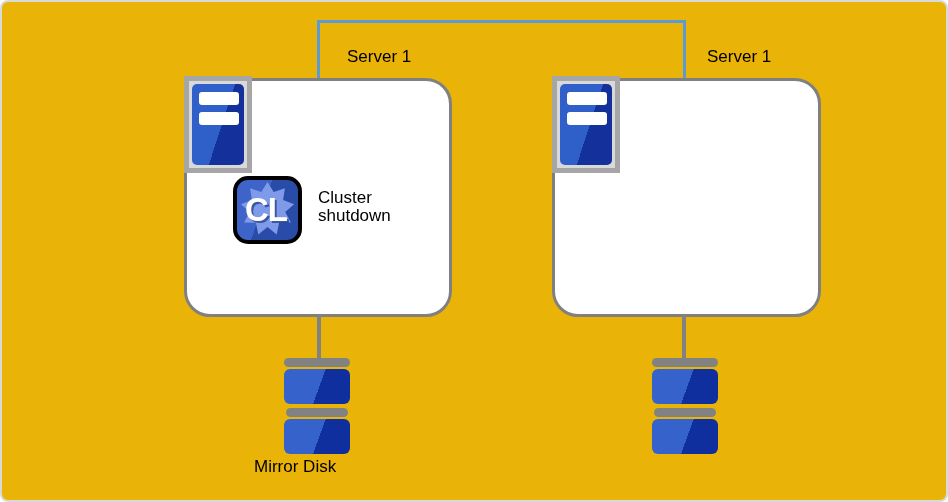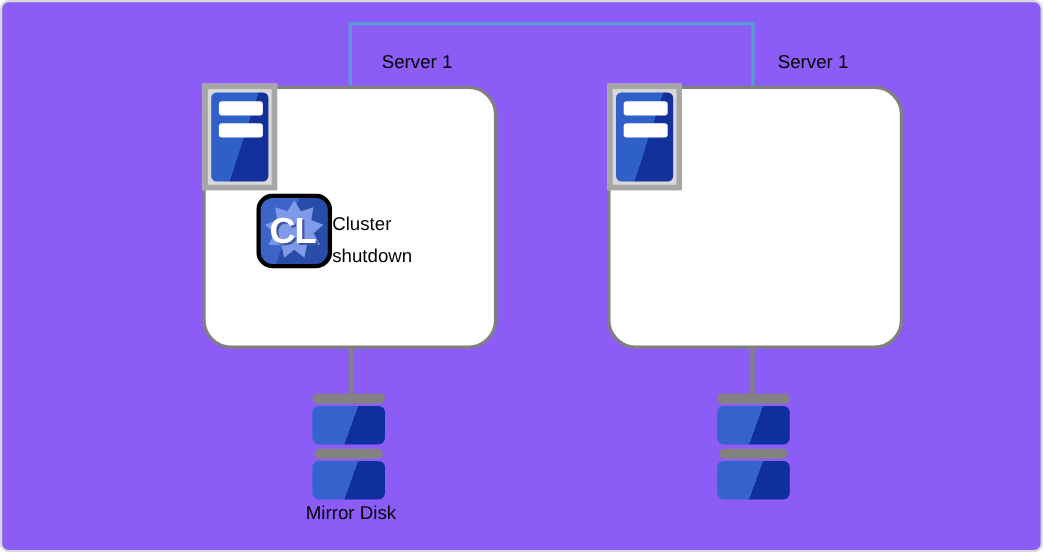--- a/index.html
+++ b/index.html
@@ -11,21 +11,21 @@
     --srv-light:#2F5FC8;
     --srv-dark:#14309B;
     --disk-light:#3563CB;
     --disk-dark:#0E2F9D;
     --stem-gray:#828282;
   }
   *{margin:0;padding:0;box-sizing:border-box;}
   html,body{width:948px;height:502px;background:#fff;overflow:hidden;
     font-family:"Liberation Sans","DejaVu Sans",sans-serif;color:#000;}
   .canvas{position:absolute;left:0;top:0;width:948px;height:502px;
-    border:2px solid var(--canvas-border);border-radius:8px;background:#8b5cf6;}
+    border:2px solid var(--canvas-border);border-radius:8px;background:#eab308;}
 
   .label{position:absolute;font-size:17px;line-height:20px;white-space:nowrap;}
   .server1-label{left:345px;top:45px;}
   .server2-label{left:705px;top:45px;}
 
   .interconnect{position:absolute;left:315px;top:18px;width:369px;height:58px;
     border-top:3px solid var(--interconnect);
     border-left:3px solid var(--interconnect);
     border-right:3px solid var(--interconnect);}
 
@@ -41,40 +41,40 @@
   .tower-body{position:absolute;inset:3px;border-radius:5px;
     background:linear-gradient(108deg,var(--srv-light) 0 55%,var(--srv-dark) 55% 100%);}
   .tower-slot{position:absolute;left:7px;width:40px;height:13px;background:#fff;border-radius:3px;}
   .slot-a{top:8px;}
   .slot-b{top:28px;}
 
   .cl-icon{position:absolute;left:231px;top:174px;width:69px;height:68px;}
   .cl-letters{font-family:"Liberation Sans","DejaVu Sans",sans-serif;
     font-weight:bold;font-size:33px;letter-spacing:-1px;}
 
-  .action-text{position:absolute;left:300px;top:187px;width:92px;
-    font-size:17px;line-height:29px;}
+  .action-text{position:absolute;left:316px;top:187px;width:92px;
+    font-size:17px;line-height:18px;}
 
   .disk-stem{position:absolute;top:313px;width:4px;height:46px;background:var(--stem-gray);}
   .stem-1{left:315px;}
   .stem-2{left:680px;}
 
   .disk{position:absolute;top:356px;width:66px;height:95px;}
   .disk-1{left:282px;}
   .disk-2{left:650px;}
   .disk-cap{position:absolute;left:0;top:0;width:66px;height:9px;
     background:var(--stem-gray);border-radius:4.5px;}
   .disk-bar{position:absolute;left:2px;top:50px;width:62px;height:9px;
     background:var(--stem-gray);border-radius:4.5px;}
   .disk-platter{position:absolute;left:0;width:66px;height:35px;border-radius:6px;
     background:linear-gradient(110deg,var(--disk-light) 0 53%,var(--disk-dark) 53% 100%);}
   .platter-1{top:11px;}
   .platter-2{top:61px;}
 
-  .mirror-disk-label{left:252px;top:455px;width:130px;text-align:center;}
+  .mirror-disk-label{left:252px;top:455px;width:130px;text-align:left;}
 </style>
 </head>
 <body>
 
 <div class="canvas">
 
   <div class="interconnect"></div>
 
   <div class="label server1-label">Server 1</div>
   <div class="label server2-label">Server 1</div>

